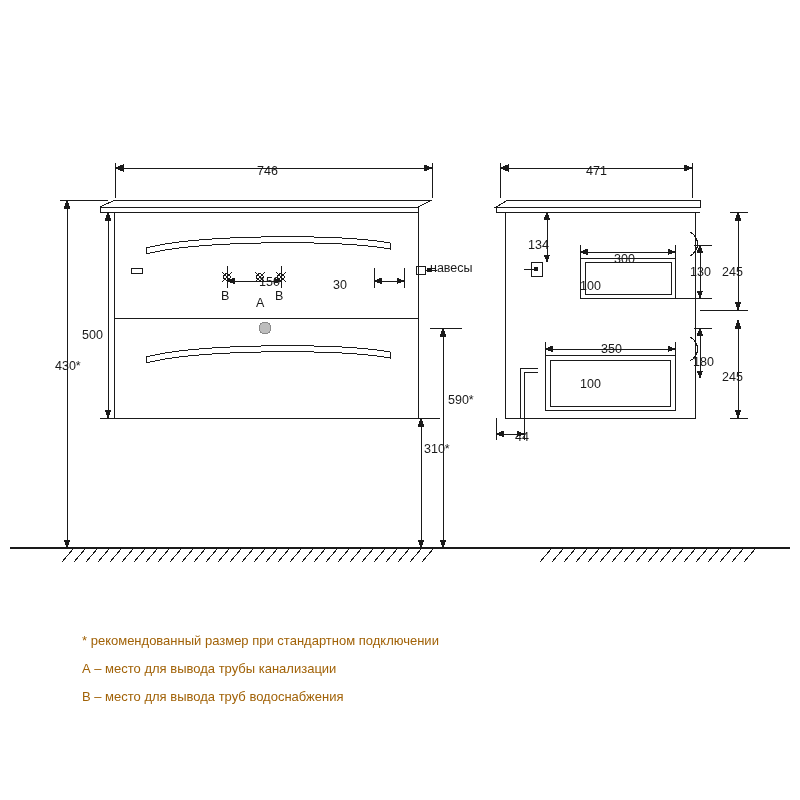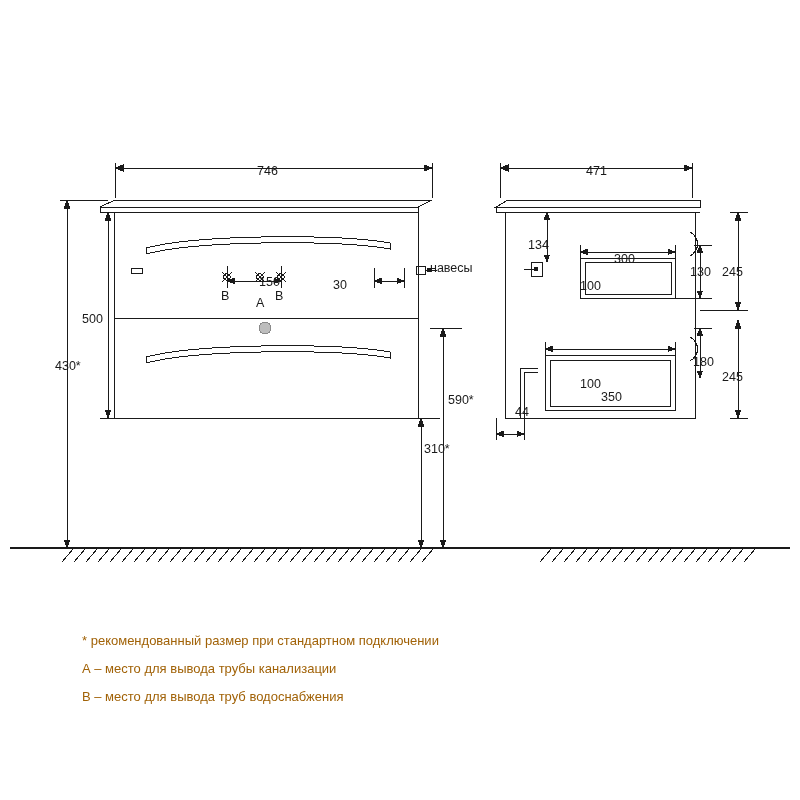--- a/index.html
+++ b/index.html
@@ -318,36 +318,36 @@
       </g>
     </g>
   </svg>
 
   <div class="lbl" style="left:257px; top:165px;">746</div>
   <div class="lbl" style="left:259px; top:276px;">150</div>
   <div class="lbl" style="left:333px; top:279px;">30</div>
   <div class="lbl" style="left:221px; top:290px;">B</div>
   <div class="lbl" style="left:275px; top:290px;">B</div>
   <div class="lbl" style="left:256px; top:297px;">A</div>
-  <div class="lbl" style="left:82px; top:313px;">500</div>
+  <div class="lbl" style="left:82px; top:329px;">500</div>
   <div class="lbl" style="left:55px; top:360px;">430*</div>
   <div class="lbl" style="left:448px; top:394px;">590*</div>
   <div class="lbl" style="left:424px; top:443px;">310*</div>
 
   <div class="lbl" style="left:430px; top:262px;">навесы</div>
 
   <div class="lbl" style="left:586px; top:165px;">471</div>
   <div class="lbl" style="left:528px; top:239px;">134</div>
   <div class="lbl" style="left:614px; top:246px;margin-top:7px;">300</div>
   <div class="lbl" style="left:580px; top:280px;">100</div>
-  <div class="lbl" style="left:601px; top:343px;margin-top:48px;">350</div>
+  <div class="lbl" style="left:601px; top:343px;">350</div>
   <div class="lbl" style="left:580px; top:378px;">100</div>
   <div class="lbl" style="left:690px; top:266px;">130</div>
   <div class="lbl" style="left:722px; top:266px;">245</div>
   <div class="lbl" style="left:693px; top:356px;">180</div>
   <div class="lbl" style="left:722px; top:371px;">245</div>
-  <div class="lbl" style="left:515px; top:406px;">44</div>
+  <div class="lbl" style="left:515px; top:431px;">44</div>
 
   <div class="note" style="left:82px; top:633px;">* рекомендованный размер при стандартном подключении</div>
   <div class="note" style="left:82px; top:661px;">А – место для вывода трубы канализации</div>
   <div class="note" style="left:82px; top:689px;">В – место для вывода труб водоснабжения</div>
 
 </div>
 
 </body></html>

